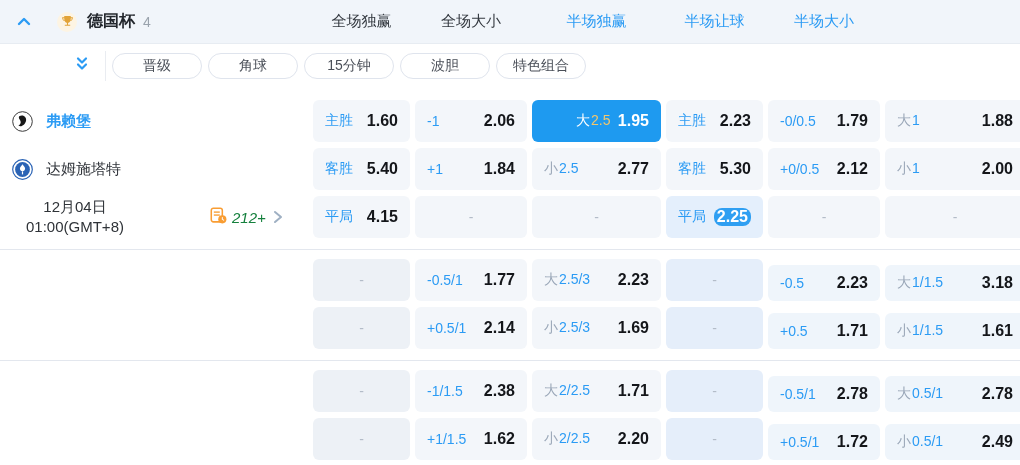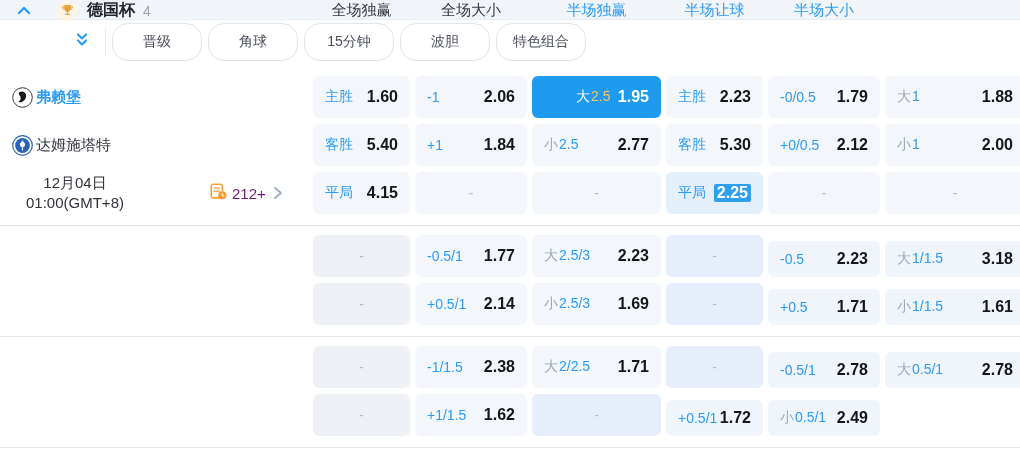--- a/index.html
+++ b/index.html
@@ -3,60 +3,60 @@
 <meta charset="utf-8">
 <style>
   * { margin:0; padding:0; box-sizing:border-box; }
   body { font-family: "Liberation Sans", "DejaVu Sans", sans-serif; background:#fff; }
   .app { position:relative; width:1020px; height:465px; background:#fff; overflow:hidden; }
 
   
   .grid7 { display:grid; grid-template-columns:308px 97px 112px 129px 97px 112px 140px; column-gap:5px; }
 
   
-  .league-bar { height:20px; background:#f1f5fa; border-bottom:1px solid #e7ecf2; align-items:center; }
+  .league-bar { height:44px; background:#f1f5fa; border-bottom:1px solid #e7ecf2; align-items:center; }
   .league-info { display:flex; align-items:center; height:100%; }
   .collapse-chev { margin-left:15px; display:flex; align-items:center; }
   .trophy-wrap { margin-left:24px; width:20px; height:20px; border-radius:50%; background:#fdf4e3; display:flex; align-items:center; justify-content:center; }
   .league-name { margin-left:10px; font-size:16px; font-weight:bold; color:#23272d; }
   .league-count { margin-left:8px; font-size:14px; color:#9aa3ad; }
   .tab { text-align:center; font-size:15px; color:#33383f; cursor:pointer; }
   .tab.active { color:#2b9bf4; }
 
   
   .pills-row { height:44px; display:flex; align-items:center; background:#fff; }
   .collapse-box { width:106px; height:30px; display:flex; align-items:center; justify-content:flex-end; padding-right:14px; border-right:1px solid #e9ecf1; }
   .pills { display:flex; margin-left:6px; }
-  .pill { width:90px; height:38px; margin-right:6px; border:1px solid #dfe4ed; border-radius:16px; background:#fff; display:flex; align-items:center; justify-content:center; font-size:14px; color:#4a4f58; cursor:pointer; }
+  .pill { width:90px; height:26px; margin-right:6px; border:1px solid #dfe4ed; border-radius:16px; background:#fff; display:flex; align-items:center; justify-content:center; font-size:14px; color:#4a4f58; cursor:pointer; }
 
   
   .rows-area { margin-top:12px; }
   .row { margin-bottom:6px; height:42px; align-items:stretch; }
   .left { display:flex; align-items:center; }
-  .team-name { margin-left:3px; font-size:15px; color:#31353b; }
+  .team-name { margin-left:13px; font-size:15px; color:#31353b; }
   .team-name.home { color:#2b9bf4; font-weight:bold; }
   .badge { margin-left:12px; display:flex; align-items:center; }
   .date-block { width:150px; text-align:center; font-size:15px; color:#2f3338; line-height:1.35; }
   .more-link { margin-left:60px; display:flex; align-items:center; cursor:pointer; }
-  .more-count { margin-left:5px; font-size:15px; color:#701a75; }
+  .more-count { margin-left:5px; font-size:15px; color:#15803d;font-style:italic; }
   .more-chev { margin-left:6px; display:flex; align-items:center; }
 
   .cell { background:#f3f6fa; border-radius:6px; display:flex; align-items:center; justify-content:space-between; padding:0 12px; font-size:14px; cursor:pointer; }
   .cell .lbl { color:#2b9bf4; white-space:nowrap; }
   .cell .pfx { color:#9aa7b8; margin-right:1px; }
   .cell .val { color:#14161a; font-weight:bold; font-size:16px; }
   .cell.dash { justify-content:center; color:#b3bcc8; cursor:default; }
   .cell.dim { background:#edf1f6; }
   .cell.halfdash { background:#e5eefa; }
   .cell.half { background:#eff5fb;margin-top:6px; }
   .cell.tint { background:#e4effc; }
   .cell.selected { background:#1e9af0;padding-left:44px; }
   .cell.selected .lbl, .cell.selected .pfx, .cell.selected .val { color:#fff; }
   .cell.selected .line { color:#f2c66c; }
-  .val.flash { background:#2f9ff2; color:#fff; padding:0 3px; border-radius:2px; }
+  .val.flash { background:#2f9ff2; color:#fff; padding:0 3px; border-radius:8px; }
 
   .sep { height:1px; background:#e3e7ee; margin:11px 0 9px 0; }
 </style>
 </head>
 <body>
 
 <div class="app">
 
   <div class="grid7 league-bar">
     <div class="league-info">
@@ -281,20 +281,24 @@
           <span class="val">2.78</span>
         </div>
       </div>
     <div class="grid7 row">
         <div class="left"></div>
         <div class="cell dash dim">-</div>
         <div class="cell">
           <span class="lbl"><span class="line">+1/1.5</span></span>
           <span class="val">1.62</span>
         </div>
+        <div class="cell">
+          <span class="lbl"><span class="pfx">小</span><span class="line">2/2.5</span></span>
+          <span class="val">2.20</span>
+        </div>
         <div class="cell dash halfdash">-</div>
         <div class="cell half">
           <span class="lbl"><span class="line">+0.5/1</span></span>
           <span class="val">1.72</span>
         </div>
         <div class="cell half">
           <span class="lbl"><span class="pfx">小</span><span class="line">0.5/1</span></span>
           <span class="val">2.49</span>
         </div>
       </div>

